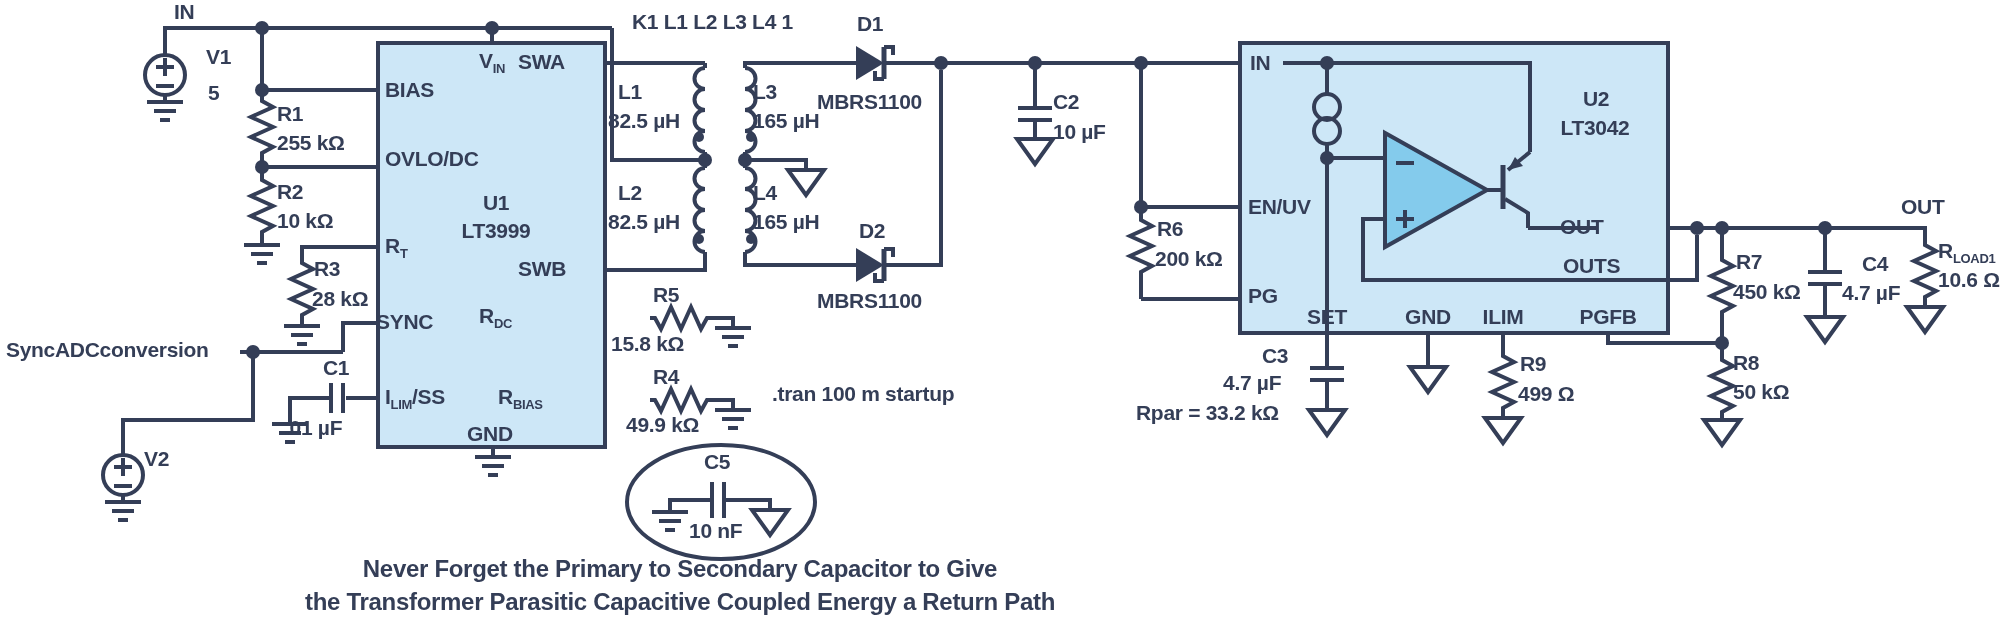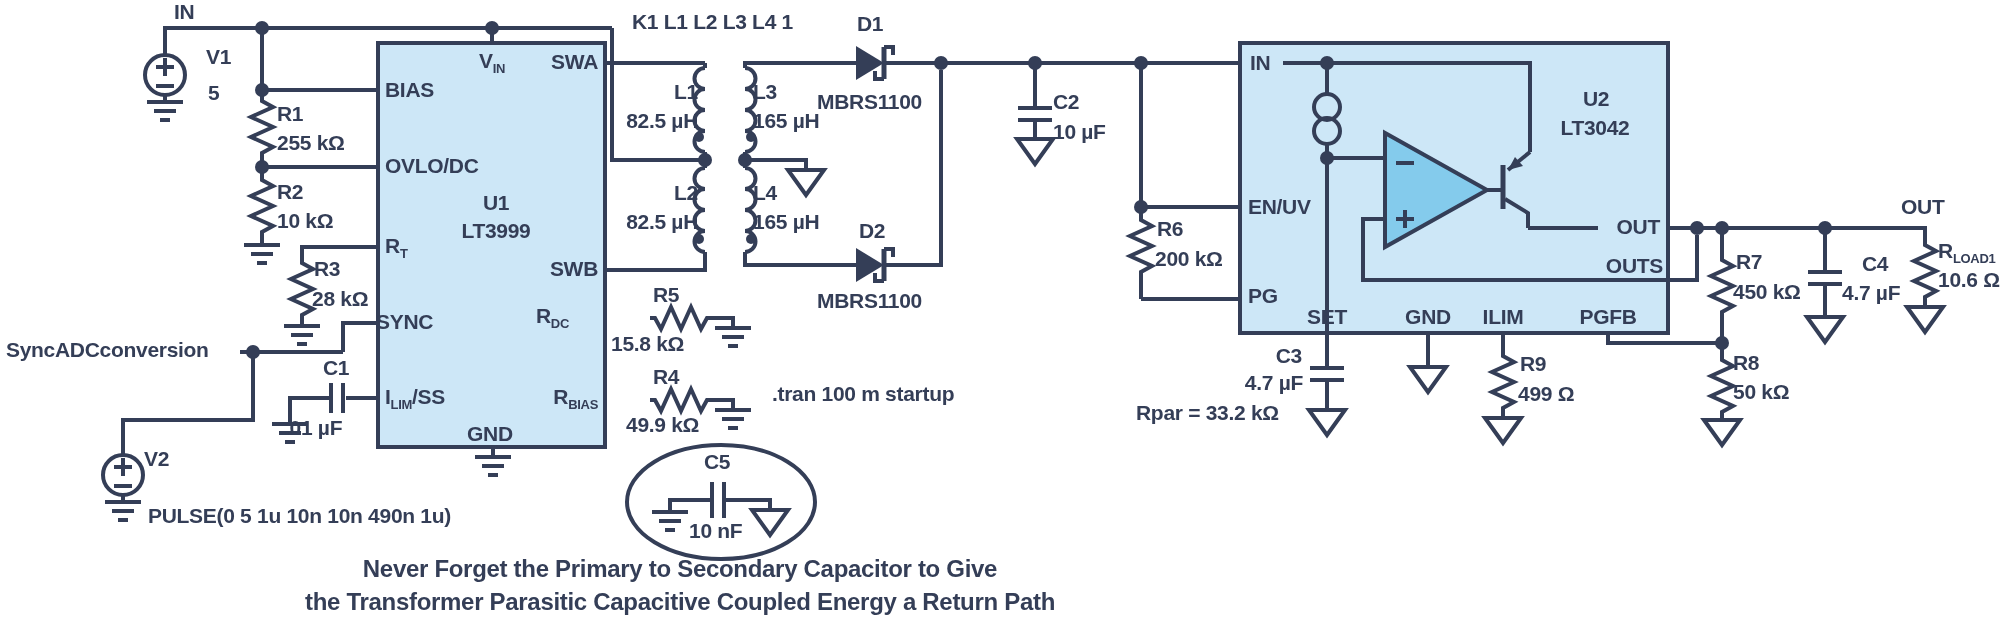--- a/index.html
+++ b/index.html
@@ -2,21 +2,21 @@
 <html><head>
 <meta charset="utf-8">
 <style>
   html,body{margin:0;padding:0;background:#ffffff;}
   .canvas{position:relative;width:2008px;height:623px;background:#ffffff;overflow:hidden;
           font-family:"Liberation Sans","DejaVu Sans",sans-serif;color:#343e57;}
   svg{position:absolute;left:0;top:0;}
   .lbl{position:absolute;font-size:21px;font-weight:700;letter-spacing:-0.3px;white-space:nowrap;line-height:1.05;}
   .lbl sub{font-size:13px;font-weight:700;letter-spacing:-0.3px;}
   .ctr{text-align:center;}
-  .rgt{text-align:right;}
+  .rgt{}
   .note{font-size:24px;font-weight:700;text-align:center;}
 </style>
 </head>
 <body>
 
 <div class="canvas">
 
 <svg width="2008" height="623" viewBox="0 0 2008 623">
   <defs>
     <path id="resv" d="M0,0 v5 l11,6 l-22,10 l22,10 l-22,10 l22,10 l-11,6 v5"></path>
@@ -173,24 +173,23 @@
 <div class="lbl" style="left:277px;top:103px">R1</div>
 <div class="lbl" style="left:277px;top:132px">255 kΩ</div>
 <div class="lbl" style="left:277px;top:181px">R2</div>
 <div class="lbl" style="left:277px;top:210px">10 kΩ</div>
 <div class="lbl" style="left:314px;top:258px">R3</div>
 <div class="lbl" style="left:312px;top:288px">28 kΩ</div>
 <div class="lbl" style="left:6px;top:339px">SyncADCconversion</div>
 <div class="lbl" style="left:323px;top:357px">C1</div>
 <div class="lbl" style="left:284px;top:417px">.01 µF</div>
 <div class="lbl" style="left:144px;top:448px">V2</div>
-<div class="lbl" style="left:148px;top:505px">PULSE(0 5 1u 10n 10n 490n 1u)</div>
 
 <div class="lbl" style="left:385px;top:79px">BIAS</div>
-<div class="lbl" style="left:385px;top:155px">OVLO/DC</div>
+<div class="lbl" style="left:385px;top:148px">OVLO/DC</div>
 <div class="lbl" style="left:385px;top:235px"><span>R</span><sub>T</sub></div>
 <div class="lbl" style="left:376px;top:311px">SYNC</div>
 <div class="lbl" style="left:385px;top:386px"><span>I</span><sub>LIM</sub><span>/SS</span></div>
 <div class="lbl" style="left:467px;top:423px">GND</div>
 <div class="lbl" style="left:479px;top:50px"><span>V</span><sub>IN</sub></div>
 <div class="lbl rgt" style="left:518px;top:51px;width:80px">SWA</div>
 <div class="lbl rgt" style="left:518px;top:258px;width:80px">SWB</div>
 <div class="lbl rgt" style="left:479px;top:305px;width:90px"><span>R</span><sub>DC</sub></div>
 <div class="lbl rgt" style="left:498px;top:386px;width:100px"><span>R</span><sub>BIAS</sub></div>
 <div class="lbl ctr" style="left:446px;top:192px;width:100px">U1</div>

